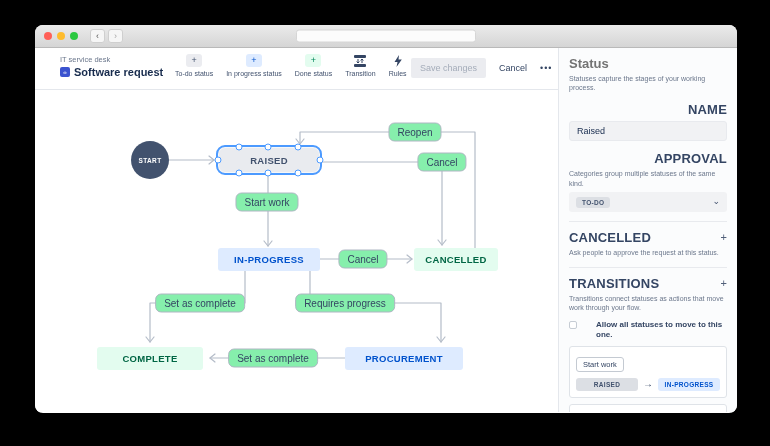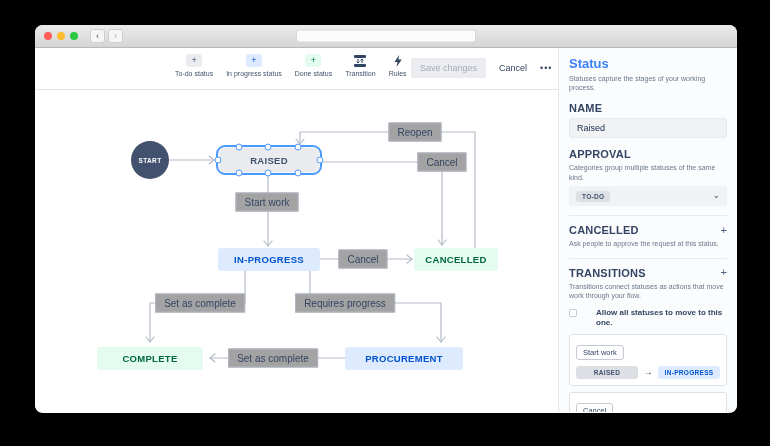--- a/index.html
+++ b/index.html
@@ -58,30 +58,30 @@
   .node.start { width:38px; height:38px; border-radius:50%; background:#42526e; color:#fff;
     font-size:6.5px; letter-spacing:.4px; }
   .node.selected { background:#e9ebef; border:2px solid #4c9aff; border-radius:9px;
     color:#42526e; box-shadow:inset 0 0 0 1px #f6f7f8; }
   .node.nblue { background:#deebff; color:#0052cc; }
   .node.ngreen { background:#e3fcef; color:#006644; }
 
   .handle { position:absolute; width:7px; height:7px; background:#fff; border:1.5px solid #4c9aff;
     border-radius:50%; transform:translate(-50%,-50%); }
 
-  .chip { position:absolute; transform:translate(-50%,-50%); background:#a3a3a3;
-    border:1px solid #aeb6c2; border-radius:0; padding:3px 8px; font-size:10px;
+  .chip { position:absolute; transform:translate(-50%,-50%); background:#86efac;
+    border:1px solid #aeb6c2; border-radius:6px; padding:3px 8px; font-size:10px;
     color:#344563; white-space:nowrap; }
 
   
   .sidebar { width:179px; border-left:1px solid #e4e7ec; background:#fbfcfd;
     padding:8px 10px 0; overflow:hidden; }
-  .sb-title { font-size:13px; font-weight:bold; color:#3b82f6; }
+  .sb-title { font-size:13px; font-weight:bold; color:#737373; }
   .sb-sub { font-size:7px; color:#6b778c; margin-top:3px; line-height:1.3; }
-  .sb-label { font-size:11px; font-weight:bold; color:#344563; letter-spacing:.2px; }
+  .sb-label { font-size:13px; font-weight:bold; color:#344563; letter-spacing:.2px;text-align:right; }
   .mt { margin-top:10px; }
   .sb-input { margin-top:4px; height:20px; background:#f1f2f4; border:1px solid #e8eaee;
     border-radius:3px; display:flex; align-items:center; padding:0 7px; font-size:9px; color:#172b4d; }
   .sb-desc { font-size:7px; color:#6b778c; margin-top:3px; line-height:1.35; }
   .sb-select { margin-top:4px; height:20px; background:#f1f2f4; border-radius:3px;
     display:flex; align-items:center; justify-content:space-between; padding:0 7px; }
   .badge-gray { background:#dcdfe4; color:#42526e; font-size:6.5px; font-weight:bold;
     padding:2px 6px; border-radius:3px; letter-spacing:.3px; }
   .chev { font-size:9px; color:#42526e; line-height:0.4; }
   .sb-divider { height:1px; background:#e8eaee; margin-top:9px; }
@@ -121,20 +121,27 @@
           <span>›</span>
         </span>
     </div>
     <div class="addressbar"></div>
   </div>
 
   <div class="body-row">
     <div class="left-col">
 
       <div class="appheader">
+        <div class="crumb-block">
+          <div class="crumb">IT service desk</div>
+          <div class="title-row">
+            <span class="type-icon">‹›</span>
+            <span class="page-title">Software request</span>
+          </div>
+        </div>
 
         <div class="toolbar">
           <div class="tb-item">
             <span class="tb-plus gray">+</span>
             <span class="tb-label">To-do status</span>
           </div>
           <div class="tb-item">
             <span class="tb-plus blue">+</span>
             <span class="tb-label">In progress status</span>
           </div>

